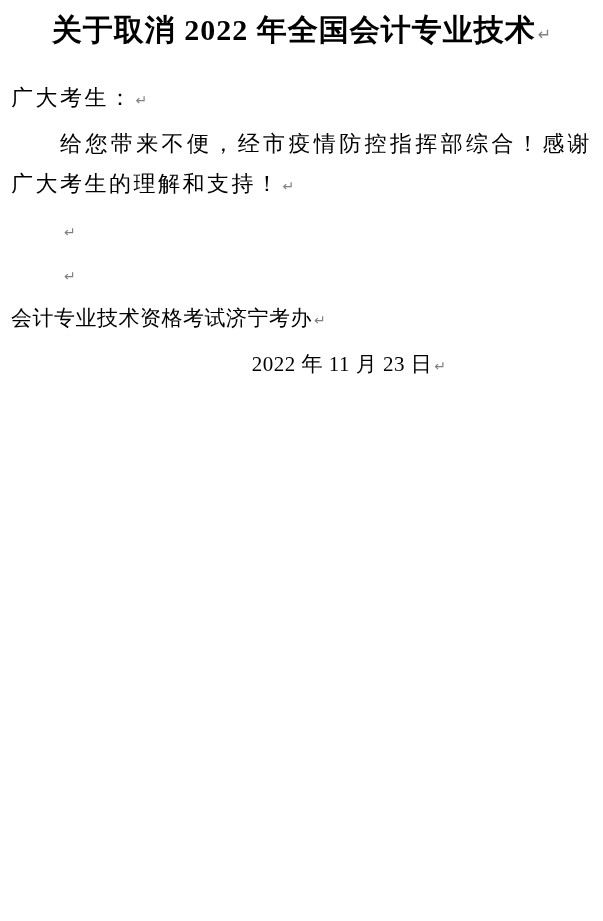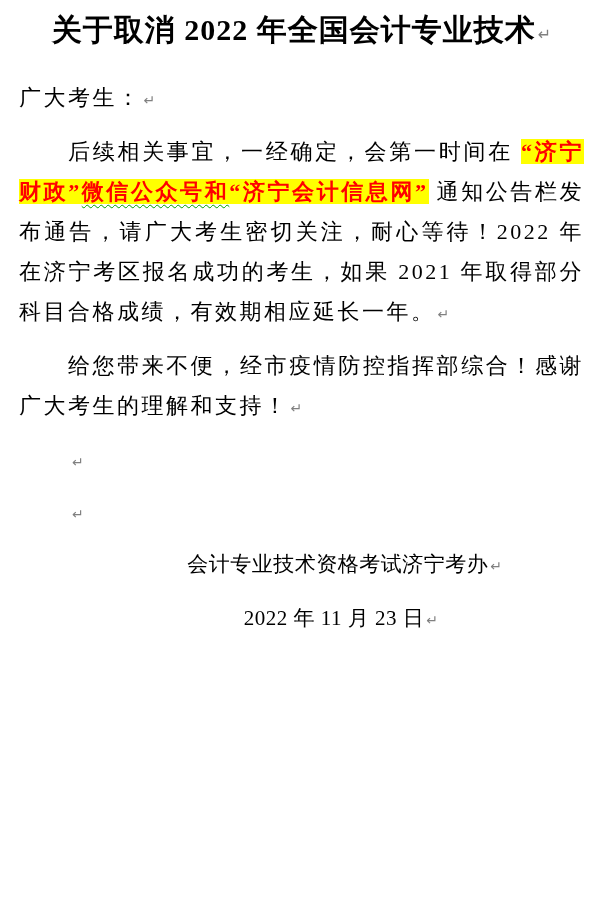--- a/index.html
+++ b/index.html
@@ -28,21 +28,21 @@
     letter-spacing: 1px;
   }
   .title-line { display: block; white-space: nowrap; }
   .doc-body {
     margin-top: 20px;
     font-size: 22px;
     line-height: 40px;
     letter-spacing: 2.5px;
     text-align: justify;
   }
-  .doc-body p { margin: 12px; }
+  .doc-body p { margin: 4px; }
   .indent { text-indent: 49px; }
   .hl {
     background: #FFFF00;
     color: #FF0000;
     font-weight: 700;
   }
   .spell-wavy {
     text-decoration: underline wavy #FF0000;
     text-decoration-thickness: 1px;
     text-underline-offset: 5px;
@@ -59,21 +59,20 @@
     font-size: 14px;
     font-weight: 400;
     color: #808080;
     letter-spacing: 0;
     padding-left: 2px;
     user-select: none;
   }
   .title .pilcrow { font-size: 16px; }
   .empty-line { text-indent: 51px; height: 40px; }
   .signature {
-    text-align: right;
     padding-right: 82px;
     letter-spacing: 0.5px;
     font-size: 21px;
   }
   .doc-date {
     text-align: right;
     padding-right: 146px;
     letter-spacing: 0.5px;
     font-size: 21px;
   }
@@ -85,21 +84,20 @@
 
   <h1 class="title">
     <span class="title-line"><span>关于取消 2022 年全国会计专业技术</span><span class="pilcrow">↵</span></span>
   </h1>
 
   <div class="doc-body">
 
     <p><span>广大考生：</span><span class="pilcrow">↵</span></p>
 
 
-    <p class="indent"><span>后续相关事宜，一经确定，会第一时间在 </span><span class="hl"><span>“济宁财政”</span><span class="grammar-wavy">微信公众号和</span><span>“济宁会计信息网”</span></span><span> 通知公告栏发布通告，请广大考生密切关注，耐心等待！2022 年在济宁考区报名成功的考生，如果 2021 年取得部分科目合格成绩，有效期相应延长一年。</span><span class="pilcrow">↵</span></p>
 
     <p class="indent"><span>给您带来不便，经市疫情防控指挥部综合！感谢广大考生的理解和支持！</span><span class="pilcrow">↵</span></p>
 
     <p class="empty-line"><span class="pilcrow">↵</span></p>
 
     <p class="empty-line"><span class="pilcrow">↵</span></p>
 
     <p class="signature"><span>会计专业技术资格考试济宁考办</span><span class="pilcrow">↵</span></p>
 
     <p class="doc-date"><span>2022 年 11 月 23 日</span><span class="pilcrow">↵</span></p>

